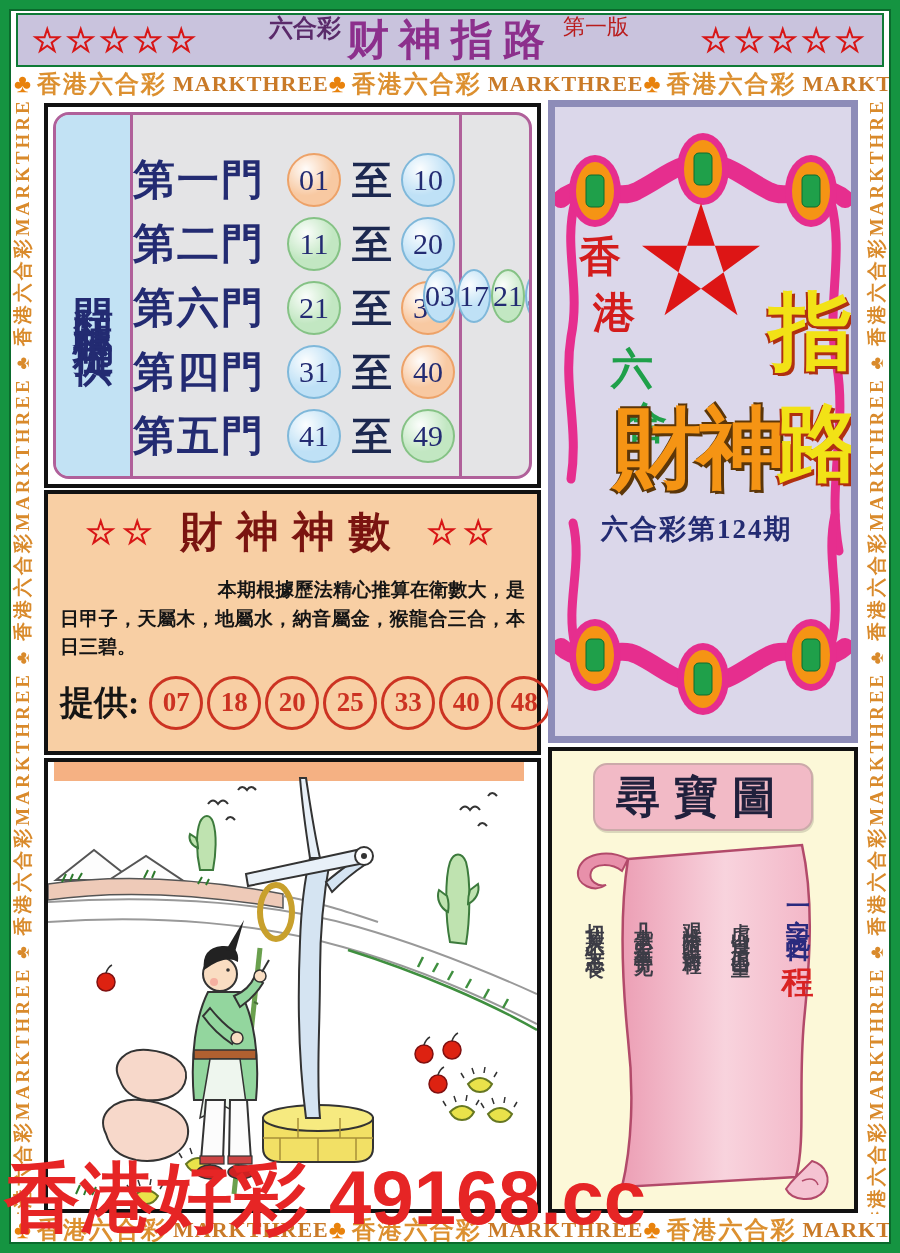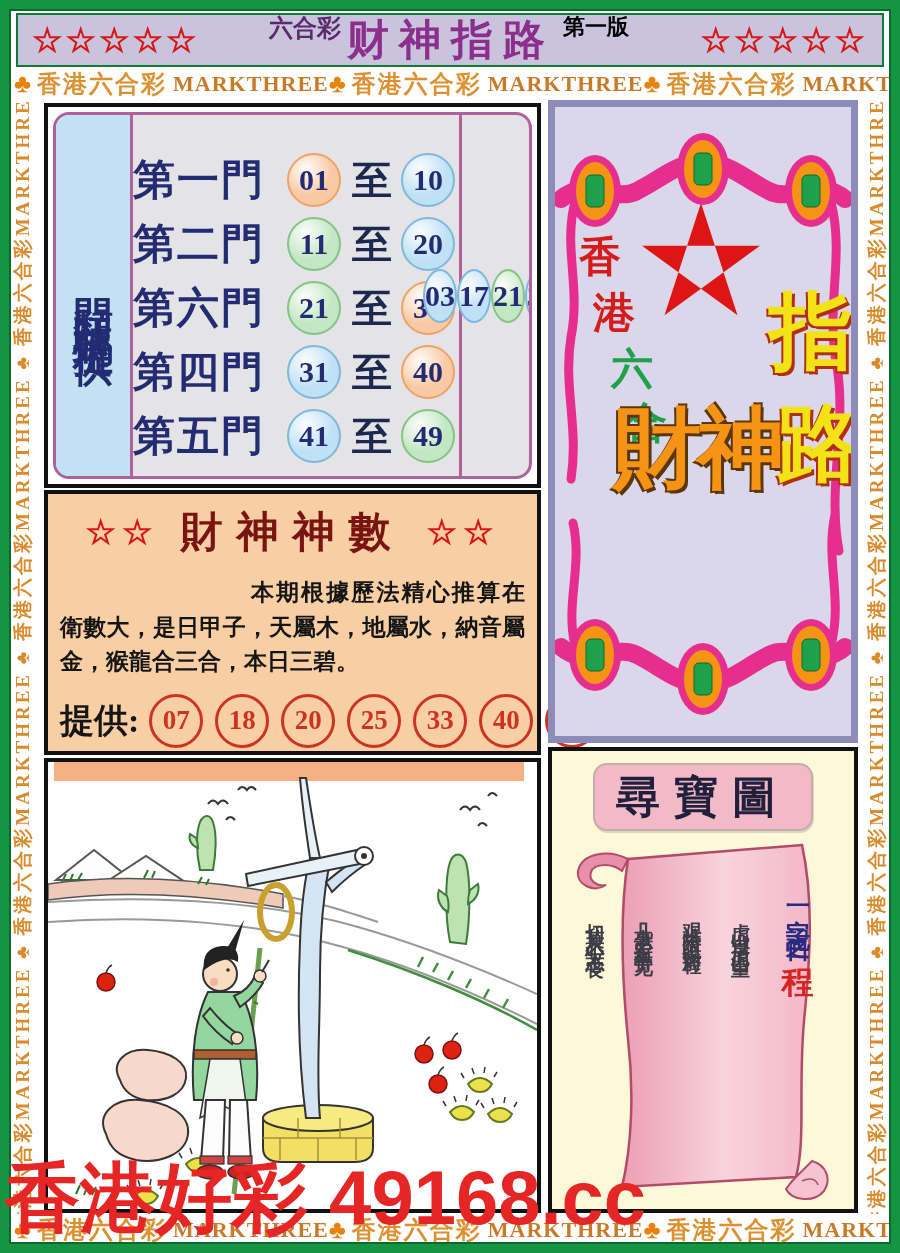--- a/index.html
+++ b/index.html
@@ -6,21 +6,21 @@
   .page{position:relative;width:900px;height:1253px;background:#fff;overflow:hidden;
         font-family:"Liberation Serif","DejaVu Serif",serif;}
   .frame{position:absolute;inset:0;border:9px solid #159441;box-shadow:inset 0 0 0 2px #0a6a2c;pointer-events:none;z-index:40;}
 
   
   .header-bar{position:absolute;left:16px;top:13px;width:868px;height:54px;background:#c9c3dd;
     border:2px solid #0f7a36;display:flex;align-items:center;justify-content:space-between;padding:0 14px;box-sizing:border-box;}
   .hstars{color:#d81616;font-size:34px;font-weight:bold;letter-spacing:3px;white-space:nowrap;}
   .hbrand{color:#5a2a6a;font-size:24px;font-weight:bold;margin:0 6px;}
   .htitle{color:#8c2f8c;font-size:42px;font-weight:bold;letter-spacing:10px;white-space:nowrap;}
-  .hedition{color:#000000;font-size:22px;font-weight:bold;margin:0 8px;}
+  .hedition{color:#b91c1c;font-size:22px;font-weight:normal;margin:0 8px;}
 
   
   .marquee{position:absolute;left:10px;width:880px;height:30px;display:flex;align-items:center;
     justify-content:space-between;padding:0 4px;box-sizing:border-box;white-space:nowrap;overflow:hidden;}
   .marquee.top{top:69px;} .marquee.bottom{top:1215px;}
   .marquee .clover{color:#e8820c;font-size:26px;line-height:1;}
   .marquee .cn{color:#dc9030;font-size:24px;font-weight:bold;letter-spacing:2px;}
   .marquee .en{color:#c97a28;font-size:22px;font-weight:bold;letter-spacing:1px;}
 
   
@@ -37,33 +37,33 @@
   .gate-side{width:74px;background:#c2e2f4;border-right:3px solid #b0609a;display:flex;align-items:center;
     justify-content:center;writing-mode:vertical-rl;text-orientation:upright;
     font-size:40px;font-weight:bold;color:#232b72;letter-spacing:10px;}
   .gate-main{flex:1;display:flex;flex-direction:column;justify-content:space-around;padding:8px 2px 8px 0;margin-top:25px;}
   .gate-row{display:grid;grid-template-columns:150px 56px 50px 56px;align-items:center;column-gap:4px;}
   .gate-label{font-size:42px;font-weight:bold;color:#232b72;letter-spacing:2px;}
   .gate-conn{font-size:40px;font-weight:bold;color:#1c2850;text-align:center;}
   .gate-results{width:92px;border-left:3px solid #b0609a;display:flex;flex-direction:row;
     justify-content:center;align-items:center;padding:8px 0;}
   .ball{width:54px;height:54px;border-radius:50%;display:flex;align-items:center;justify-content:center;
-    font-size:30px;font-weight:bold;color:#232b72;box-sizing:border-box;border:2px solid transparent;
+    font-size:30px;font-weight:normal;color:#232b72;box-sizing:border-box;border:2px solid transparent;
     background-image:radial-gradient(circle at 34% 28%,rgba(255,255,255,.95),rgba(255,255,255,0) 55%);}
   .ball.peach{background-color:#f8c9a2;border-color:#eda268;}
   .ball.green{background-color:#c2e7c2;border-color:#85c285;}
   .ball.blue{background-color:#bfe1f6;border-color:#7fb8da;}
 
   
   .shenshu-box{position:absolute;left:44px;top:490px;width:497px;height:265px;background:#f8cfa4;
     border:4px solid #111;box-sizing:border-box;padding:8px 12px;}
   .ss-titlerow{display:flex;align-items:center;justify-content:center;gap:22px;margin-top:2px;}
   .ss-stars{color:#d81616;font-size:34px;font-weight:bold;letter-spacing:6px;}
   .ss-title{color:#7a1410;font-size:42px;font-weight:bold;letter-spacing:14px;white-space:nowrap;}
-  .ss-body{margin-top:16px;font-size:23px;font-weight:bold;color:#151515;line-height:1.5;
+  .ss-body{margin-top:16px;font-size:19px;font-weight:bold;color:#151515;line-height:1.5;
     text-indent:8.3em;text-align:justify;}
   .ss-proviyrow{display:flex;align-items:center;gap:10px;margin-top:14px;}
   .ss-provide{font-size:34px;font-weight:bold;color:#151515;white-space:nowrap;}
   .circle-num{width:48px;height:48px;border:3px solid #cc3322;border-radius:50%;color:#cc3322;
     display:flex;align-items:center;justify-content:center;font-size:27px;font-weight:bold;flex:0 0 auto;}
 
   
   .illus-box{position:absolute;left:44px;top:758px;width:497px;height:455px;background:#fff;
     border:4px solid #111;box-sizing:border-box;overflow:hidden;}
 
@@ -202,21 +202,21 @@
 
   <div class="shenshu-box">
     <div class="ss-titlerow">
       <span class="ss-stars">☆☆</span>
       <span class="ss-title">財神神數</span>
       <span class="ss-stars">☆☆</span>
     </div>
     <div class="ss-body">本期根據歷法精心推算在衛數大，是日甲子，天屬木，地屬水，納音屬金，猴龍合三合，本日三碧。</div>
     <div class="ss-proviyrow">
       <span class="ss-provide">提供:</span>
-      <span id="ss-numbers" style="display:flex;gap:12px;">
+      <span id="ss-numbers" style="display:flex;gap:4px;">
           <span class="circle-num">07</span>
           <span class="circle-num">18</span>
           <span class="circle-num">20</span>
           <span class="circle-num">25</span>
           <span class="circle-num">33</span>
           <span class="circle-num">40</span>
           <span class="circle-num">48</span>
         </span>
     </div>
   </div>
@@ -376,20 +376,21 @@
     </svg>
     <div id="poster-brand">
         <div class="brand-ch" style="color: rgb(212, 28, 28);">香</div>
         <div class="brand-ch" style="color: rgb(212, 28, 28);">港</div>
         <div class="brand-ch" style="color: rgb(31, 160, 74);">六</div>
         <div class="brand-ch" style="color: rgb(31, 160, 74);">合</div>
       </div>
     <div class="poster-main">財神</div>
     <div class="poster-zhi">指</div>
     <div class="poster-lu">路</div>
+    <div class="poster-issue">六合彩第124期</div>
   </div>
 
   <div class="treasure-box">
     <div class="tr-header">尋寶圖</div>
     <svg class="tr-scroll" width="280" height="368" viewBox="0 0 280 368">
       <defs>
         <linearGradient id="scrollGrad" x1="0" y1="0" x2="1" y2="0">
           <stop offset="0" stop-color="#ec9fb5"></stop>
             <stop offset="0.55" stop-color="#f8d3dd"></stop>
             <stop offset="1" stop-color="#f3b7c8"></stop>

